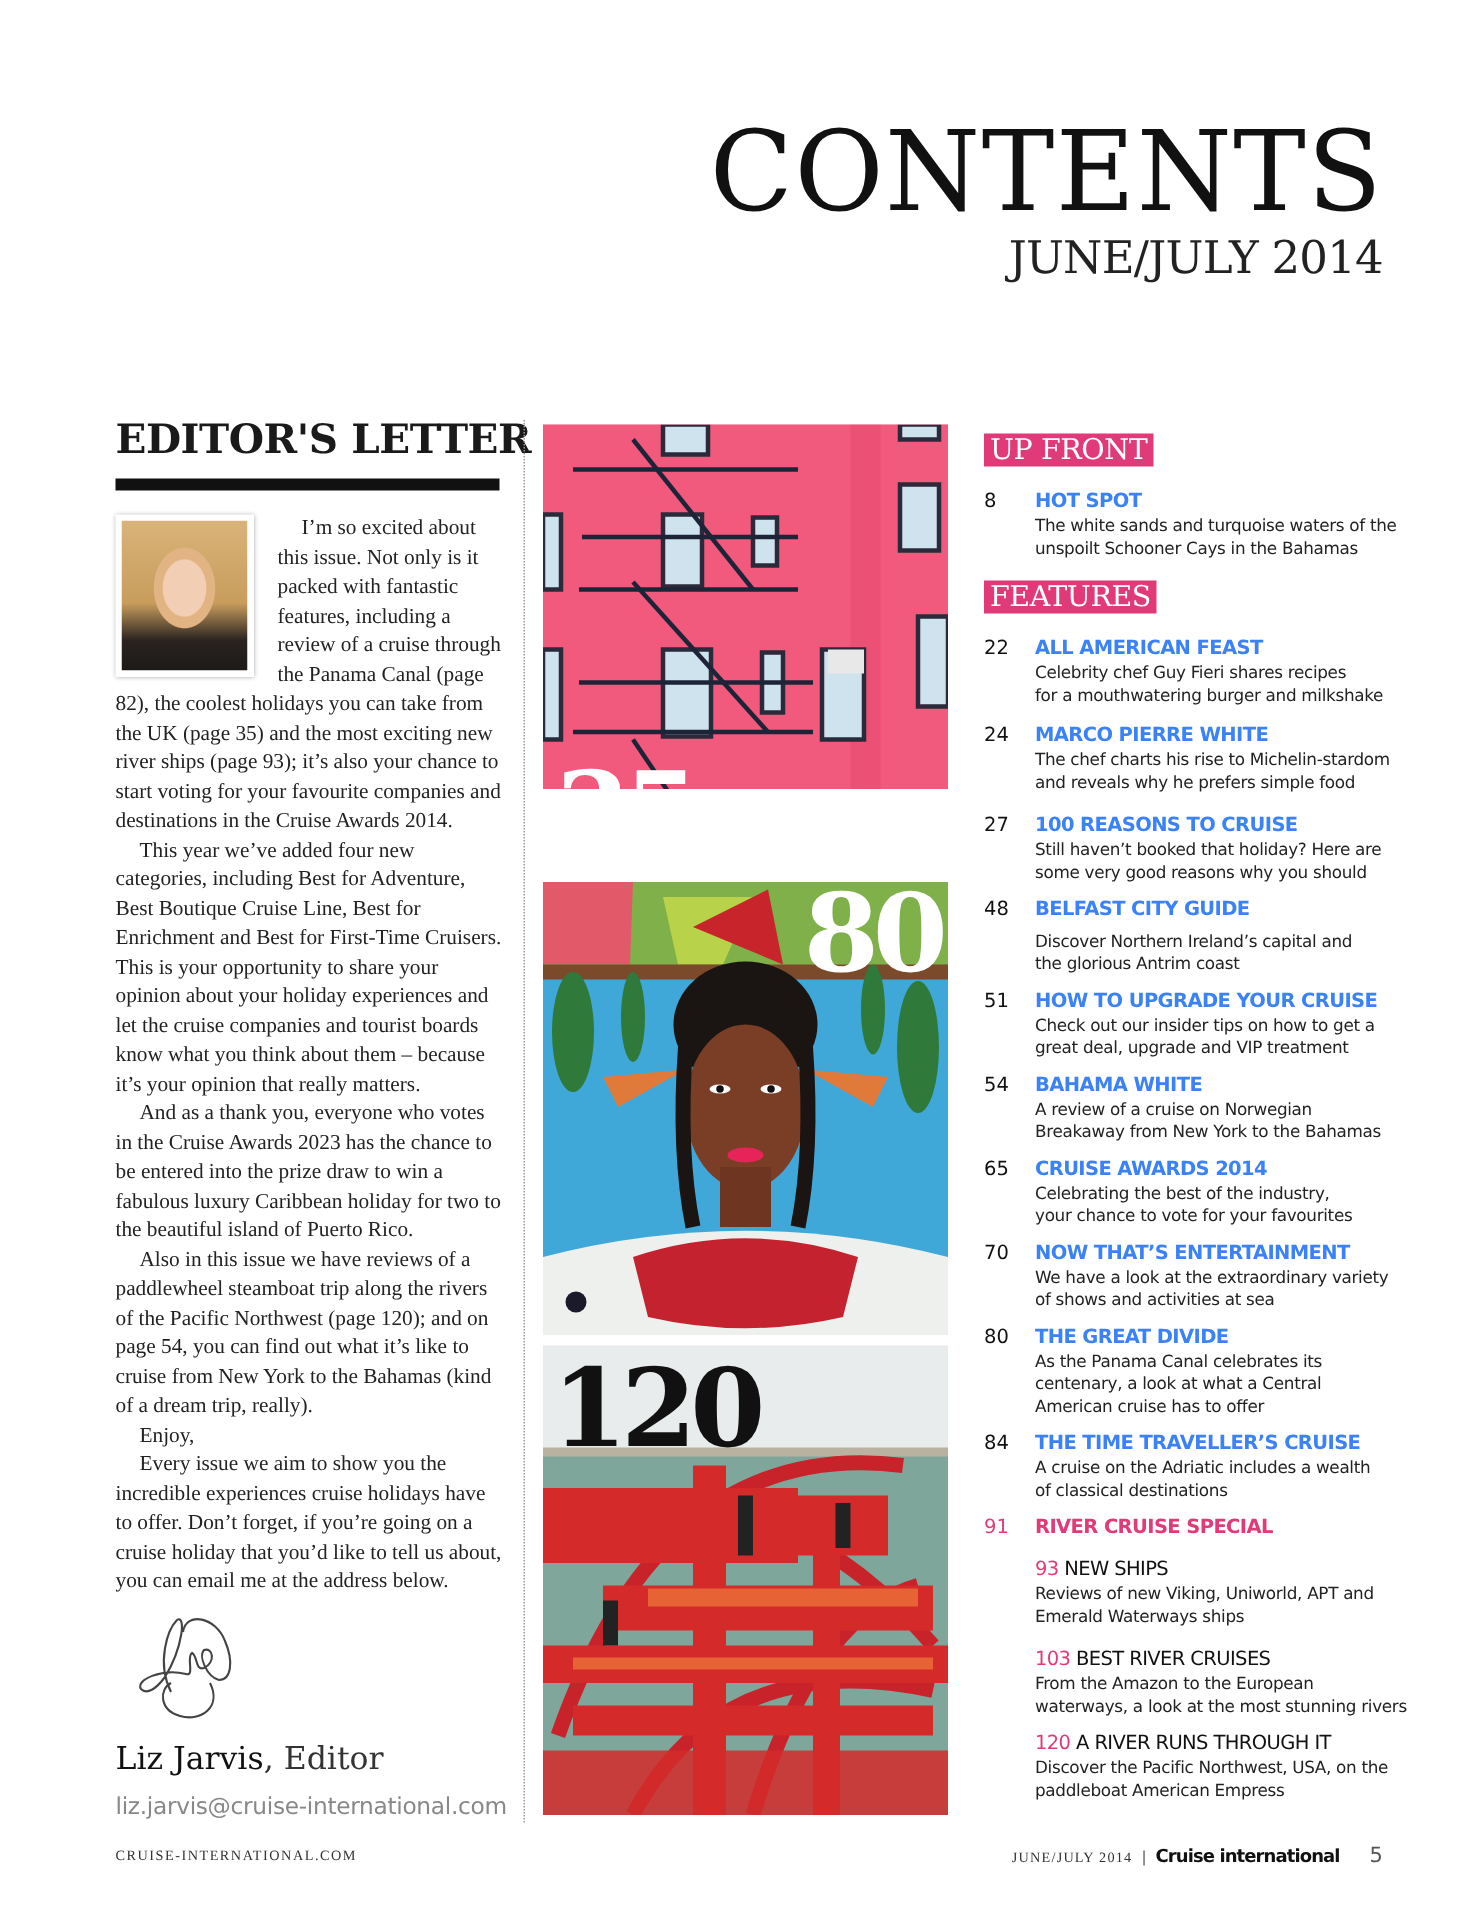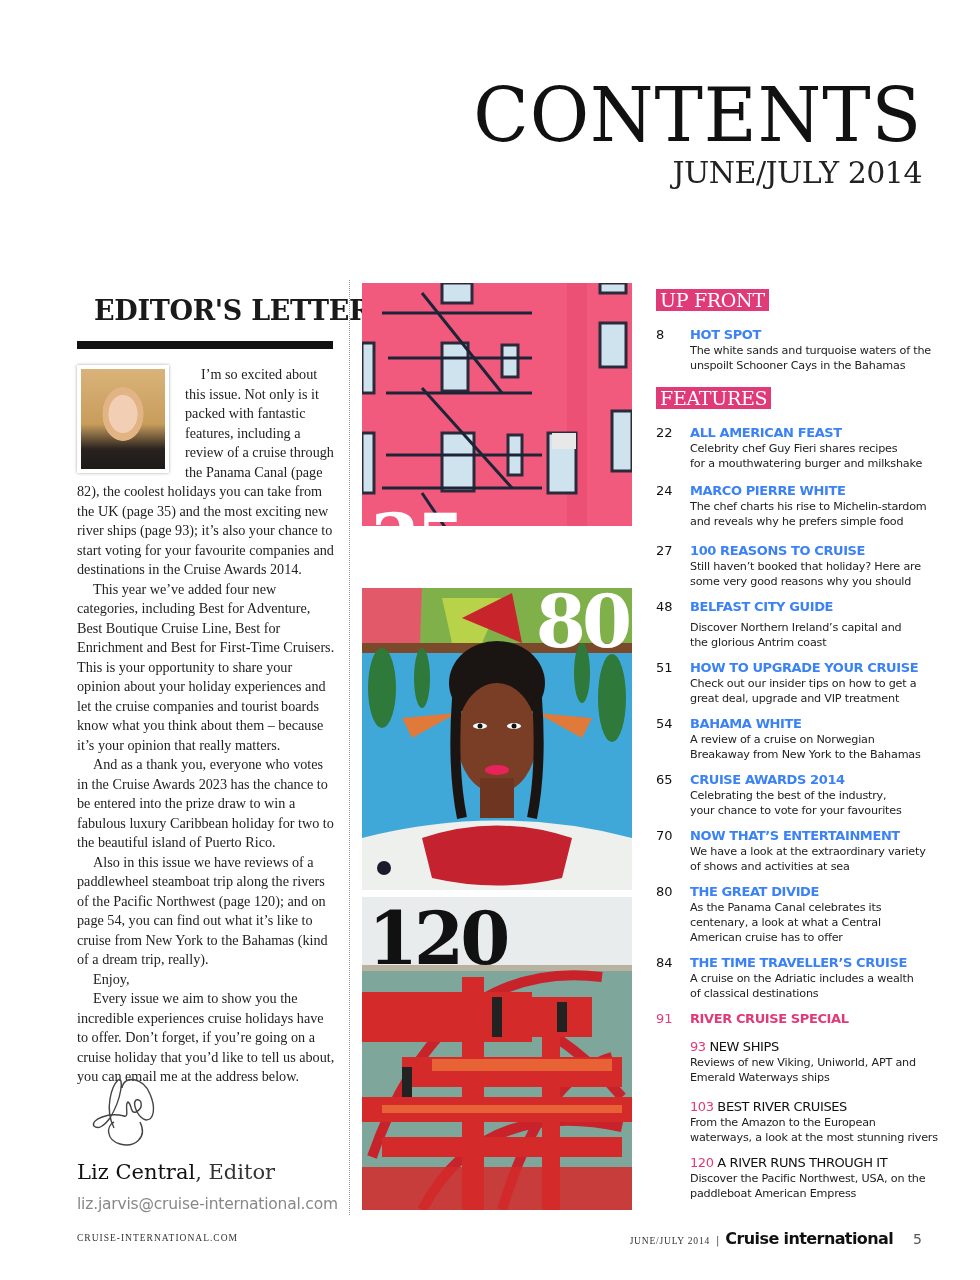--- a/index.html
+++ b/index.html
@@ -3,21 +3,21 @@
 <meta charset="utf-8">
 <style>
   html, body { margin: 0; padding: 0; }
   body { width: 980px; height: 1280px; background: #ffffff; position: relative; overflow: hidden; font-family: "DejaVu Sans", sans-serif; color: #1a1a1a; }
 
   .contents-title { position: absolute; right: 58px; top: 78px; font-family: "DejaVu Serif", serif; font-weight: 300; font-size: 74px; letter-spacing: 1px; line-height: 1; color: #111; transform: scaleX(0.98); transform-origin: right; font-weight: normal; -webkit-text-stroke: 0; }
   .contents-sub { position: absolute; right: 58px; top: 158px; font-family: "DejaVu Serif", serif; font-size: 30px; line-height: 1; color: #222; letter-spacing: -0.5px; }
 
   
   .editor { position: absolute; left: 77px; top: 280px; width: 260px; }
-  .editor-heading { font-family: "DejaVu Serif", serif; font-size: 27px; color: #1a1a1a; letter-spacing: -0.3px; line-height: 1; margin: 17px; white-space: nowrap; }
+  .editor-heading { font-family: "DejaVu Serif", serif; font-size: 27px; color: #1a1a1a; letter-spacing: -0.3px; line-height: 1; margin: 0; white-space: nowrap; }
   .editor-rule { margin-top: 12px; height: 8px; background: #111; width: 256px; }
   .editor-body { margin-top: 16px; font-family: "Liberation Serif", serif; font-size: 14.2px; line-height: 19.5px; color: #222; }
   .editor-body p { margin: 0; text-indent: 16px; }
   .editor-body p.first { text-indent: 0; }
   .editor-photo { float: left; width: 84px; height: 100px; margin: 0 16px 4px 0; border: 4px solid #fff; box-shadow: 0 0 3px rgba(0,0,0,0.35); background: radial-gradient(ellipse at 50% 45%, #f2cfb4 0 24%, #e3b483 25% 34%, transparent 35%), linear-gradient(180deg, #d9b37a 0%, #c89d5c 55%, #2a2320 80%, #1c1a18 100%); }
   .first-indent { display: inline-block; width: 16px; }
 
   .signature { position: absolute; left: 84px; top: 1068px; width: 84px; height: 84px; }
   .sign-name { position: absolute; left: 77px; top: 1160px; font-family: "DejaVu Serif", serif; font-size: 21px; color: #111; white-space: nowrap; }
   .sign-name .role { font-weight: 300; color: #333; }
@@ -39,21 +39,21 @@
   .toc-num { position: absolute; left: 0; top: 0; font-size: 13px; font-weight: normal; color: #111; line-height: 16px; }
   .toc-title { font-size: 13px; font-weight: bold; color: #3b82f6; line-height: 16px; letter-spacing: -0.4px; white-space: nowrap; }
   .toc-desc { font-size: 11.2px; color: #222; line-height: 15px; letter-spacing: -0.2px; white-space: nowrap; }
   .pink { color: #e03a78; }
   .sub-title { font-size: 13px; color: #111; line-height: 16px; letter-spacing: -0.4px; white-space: nowrap; }
 
   .footer-left { position: absolute; left: 77px; top: 1233px; font-family: "Liberation Serif", serif; font-size: 9.5px; letter-spacing: 1px; color: #333; }
   .footer-right { position: absolute; right: 58px; top: 1229px; display: flex; align-items: baseline; gap: 6px; white-space: nowrap; }
   .footer-issue { font-family: "Liberation Serif", serif; font-size: 9.5px; letter-spacing: 0.8px; color: #333; }
   .footer-sep { font-size: 10px; color: #555; }
-  .footer-brand { font-family: "DejaVu Sans", sans-serif; font-weight: bold; font-size: 16px; color: #111; letter-spacing: -0.6px; }
+  .footer-brand { font-family: "DejaVu Sans", sans-serif; font-weight: bold; font-size: 12px; color: #111; letter-spacing: -0.6px; }
   .footer-page { font-family: "DejaVu Sans", sans-serif; font-size: 14px; color: #555; margin-left: 14px; }
 </style>
 </head>
 <body>
 
 <div class="contents-title">CONTENTS</div>
 <div class="contents-sub">JUNE/JULY 2014</div>
 
 <div class="editor">
   <h2 class="editor-heading">EDITOR'S LETTER</h2>
@@ -65,21 +65,21 @@
     <p>And as a thank you, everyone who votes in the Cruise Awards 2023 has the chance to be entered into the prize draw to win a fabulous luxury Caribbean holiday for two to the beautiful island of Puerto Rico.</p>
     <p>Also in this issue we have reviews of a paddlewheel steamboat trip along the rivers of the Pacific Northwest (page 120); and on page 54, you can find out what it’s like to cruise from New York to the Bahamas (kind of a dream trip, really).</p>
     <p>Enjoy,</p>
     <p>Every issue we aim to show you the incredible experiences cruise holidays have to offer. Don’t forget, if you’re going on a cruise holiday that you’d like to tell us about, you can email me at the address below.</p>
   </div>
 </div>
 
 <svg class="signature" viewBox="0 0 84 84">
   <path d="M30 60 C 20 40, 28 18, 34 12 C 40 8, 38 30, 26 50 C 20 58, 14 62, 10 58 C 6 52, 24 44, 40 48 C 46 50, 40 36, 44 34 C 48 36, 46 46, 52 44 C 60 40, 58 30, 52 32 C 48 36, 54 50, 62 52 C 70 52, 72 40, 66 26 C 60 10, 40 6, 38 20 M56 54 C 64 70, 50 80, 36 76 C 22 72, 22 58, 30 54" fill="none" stroke="#444" stroke-width="1.4"></path>
 </svg>
-<div class="sign-name"><span>Liz Central</span><span class="role">, Editor</span></div>
+<div class="sign-name"><span>Liz Jarvis</span><span class="role">, Editor</span></div>
 <div class="sign-email">liz.jarvis@cruise-international.com</div>
 
 <div class="divider"></div>
 
 <div class="panel panel-1">
   <svg width="270" height="299" viewBox="0 0 270 299">
     <rect width="270" height="299" fill="#f25a7d"></rect>
     <rect x="205" y="0" width="20" height="299" fill="#e84b70" opacity="0.6"></rect>
     <g fill="#cfe3ef" stroke="#2a2a3a" stroke-width="3">
       <rect x="0" y="60" width="12" height="50"></rect>

